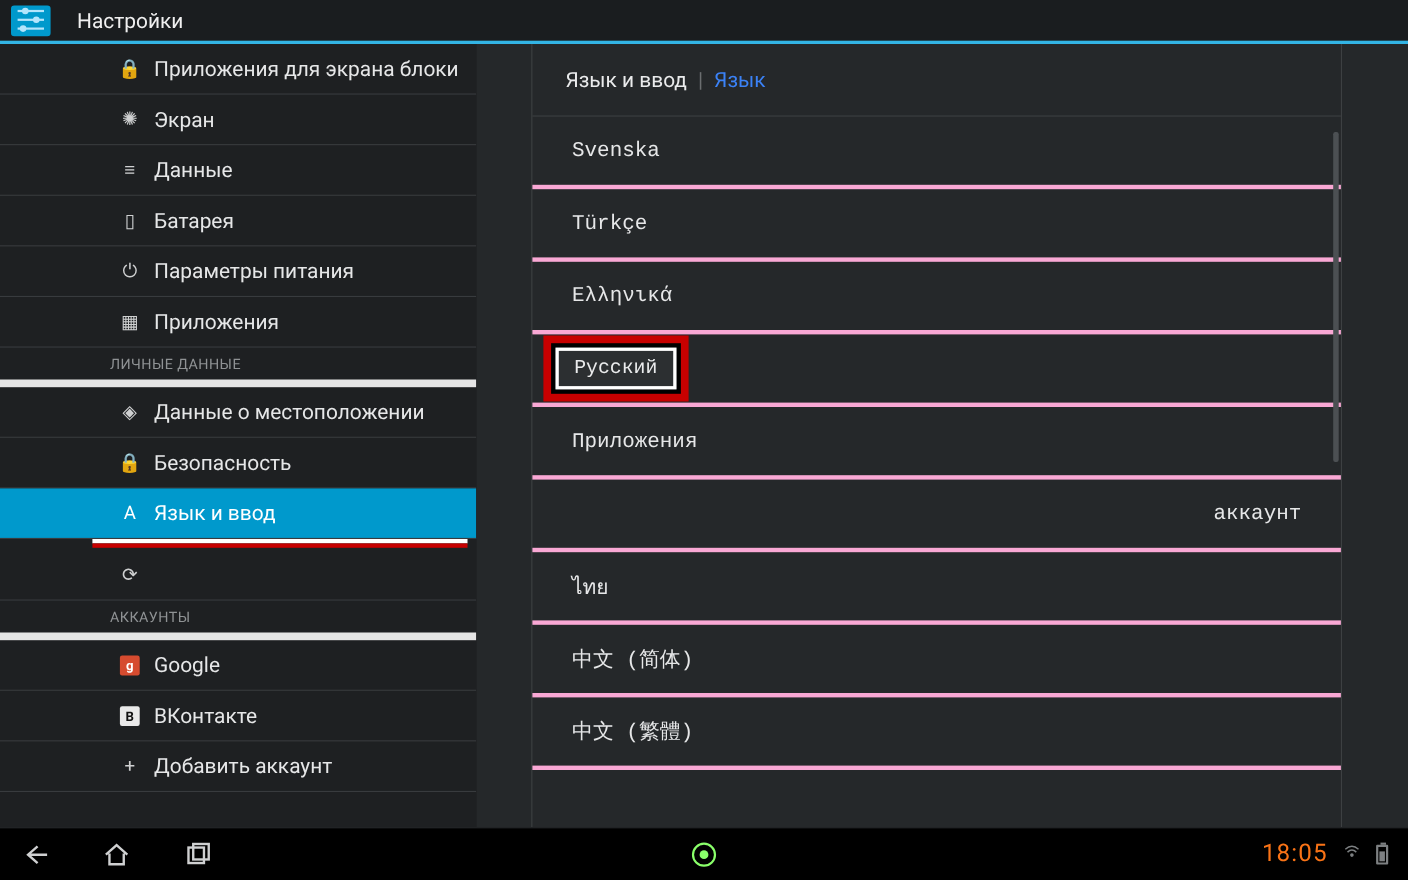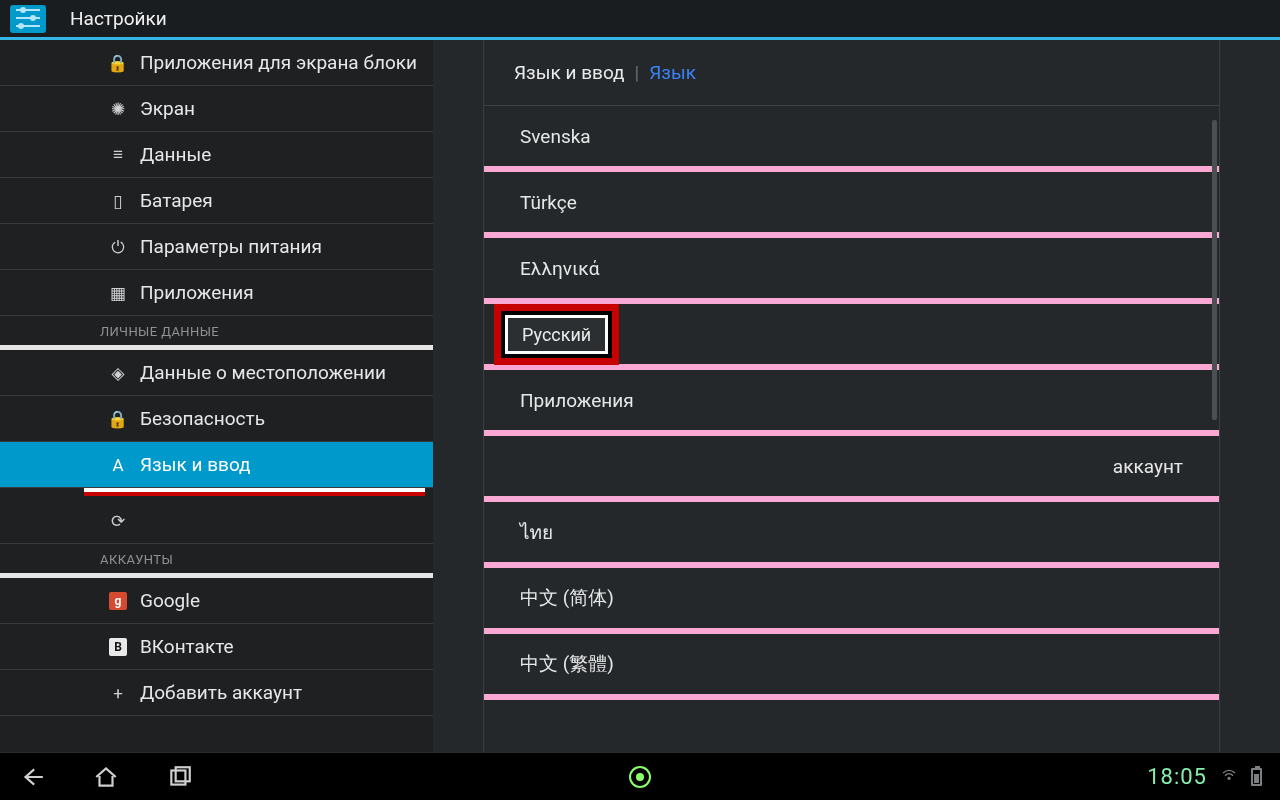--- a/index.html
+++ b/index.html
@@ -17,52 +17,52 @@
   
   .workspace { flex:1; display:flex; background:#1b1d1f; position:relative; }
 
   
   .sidebar { width:433px; background:#1e2022; display:flex; flex-direction:column; overflow:hidden; position:relative; }
   .menu-item { display:flex; align-items:center; gap:14px; padding:0 18px 0 108px; height:46px; border-bottom:1px solid #383b3e; font-size:19px; color:#e6e7e8; cursor:pointer; position:relative; white-space:nowrap; }
   .menu-item .icon { position:absolute; left:108px; width:20px; height:20px; display:flex; align-items:center; justify-content:center; font-size:17px; color:#cfd0d1; }
   .menu-item .icon + span { margin-left:32px; }
   .menu-item.active { background:#0099cc; color:#fff; }
   .menu-item.active .icon { color:#fff; }
-  .section-header { padding:8px 18px 6px 100px; font-size:13px; letter-spacing:0.4px; color:#8f9294; border-bottom:5px solid #e5e5e5; text-transform:uppercase; }
+  .section-header { padding:8px 18px 6px 100px; font-size:13px; letter-spacing:0.4px; color:#8f9294; border-bottom:7px solid #e5e5e5; text-transform:uppercase; }
   .underline { position:relative; height:6px; margin:0 8px 4px 84px; }
   .underline .white { position:absolute; left:0; right:0; top:0; height:4px; background:#fff; }
   .underline .red   { position:absolute; left:0; right:0; top:4px; height:4px; background:#c70000; }
 
   .google-badge { width:18px; height:18px; background:#d64b2f; color:#fff; font-size:12px; font-weight:bold; display:flex; align-items:center; justify-content:center; border-radius:2px; }
   .vk-badge { width:18px; height:18px; background:#e9e9e9; color:#111; font-size:12px; font-weight:bold; display:flex; align-items:center; justify-content:center; border-radius:2px; }
 
   
   .content { flex:1; background:#25282a; display:flex; }
   .content-inner { flex:1; margin:0 60px 0 50px; display:flex; flex-direction:column; border-left:1px solid #3d4042; border-right:1px solid #3d4042; position:relative; }
   .breadcrumb { height:66px; display:flex; align-items:center; gap:10px; padding:0 30px; border-bottom:1px solid #3d4042; font-size:19px; }
   .breadcrumb .current { color:#eaebec; }
   .breadcrumb .sep { color:#6b6e70; }
   .breadcrumb .trail { color:#3b82f6; }
-  .lang-row { height:66px; display:flex; align-items:center; padding:0 36px; border-bottom:6px solid #f9a8d4; font-size:19px; color:#e6e7e8; cursor:pointer; }
+  .lang-row { height:66px; display:flex; align-items:center; padding:0 36px; border-bottom:4px solid #f9a8d4; font-size:19px; color:#e6e7e8; cursor:pointer;font-family:Liberation Mono, monospace; }
   .lang-row.rtl { direction:rtl; }
   .lang-row.selected-frame { padding:0; }
   .selected-outer { margin:0 10px; padding:7px; background:#c70000; }
   .selected-middle { padding:4px; background:#000; }
   .selected-inner { padding:6px 14px; border:3px solid #fff; background:#2c2f31; font-size:18px; color:#eaebec; }
   .content-scrollbar { position:absolute; right:2px; top:80px; width:5px; height:300px; background:#4c5053; border-radius:2px; }
 
   
   .navbar { height:48px; background:#000; border-top:1px solid #2a2c2e; display:flex; align-items:center; padding:0 18px; }
   .nav-left { display:flex; align-items:center; gap:46px; }
   .nav-btn { width:28px; height:28px; display:flex; align-items:center; justify-content:center; cursor:pointer; }
   .nav-back svg, .nav-home svg, .nav-recent svg { stroke:#cfd0d1; fill:none; stroke-width:2; }
   .center-dot { position:absolute; left:50%; transform:translateX(-50%); width:22px; height:22px; border:2px solid #8aff6a; border-radius:50%; display:flex; align-items:center; justify-content:center; }
   .center-dot::after { content:""; width:8px; height:8px; background:#8aff6a; border-radius:50%; }
   .nav-right { margin-left:auto; display:flex; align-items:center; gap:12px; }
-  .clock { color:#86efac; font-size:22px; letter-spacing:1px; }
+  .clock { color:#f97316; font-size:22px; letter-spacing:1px; }
   .wifi, .battery { color:#7d8082; font-size:18px; }
   .battery-shape { width:11px; height:18px; border:2px solid #7d8082; border-radius:1px; position:relative; }
   .battery-shape::before { content:""; position:absolute; top:-4px; left:2px; width:5px; height:2px; background:#7d8082; }
   .battery-shape::after { content:""; position:absolute; left:1px; right:1px; bottom:1px; height:9px; background:#7d8082; }
 </style>
 </head>
 <body>
 
 <div class="appbar">
   <div class="settings-icon"></div>

